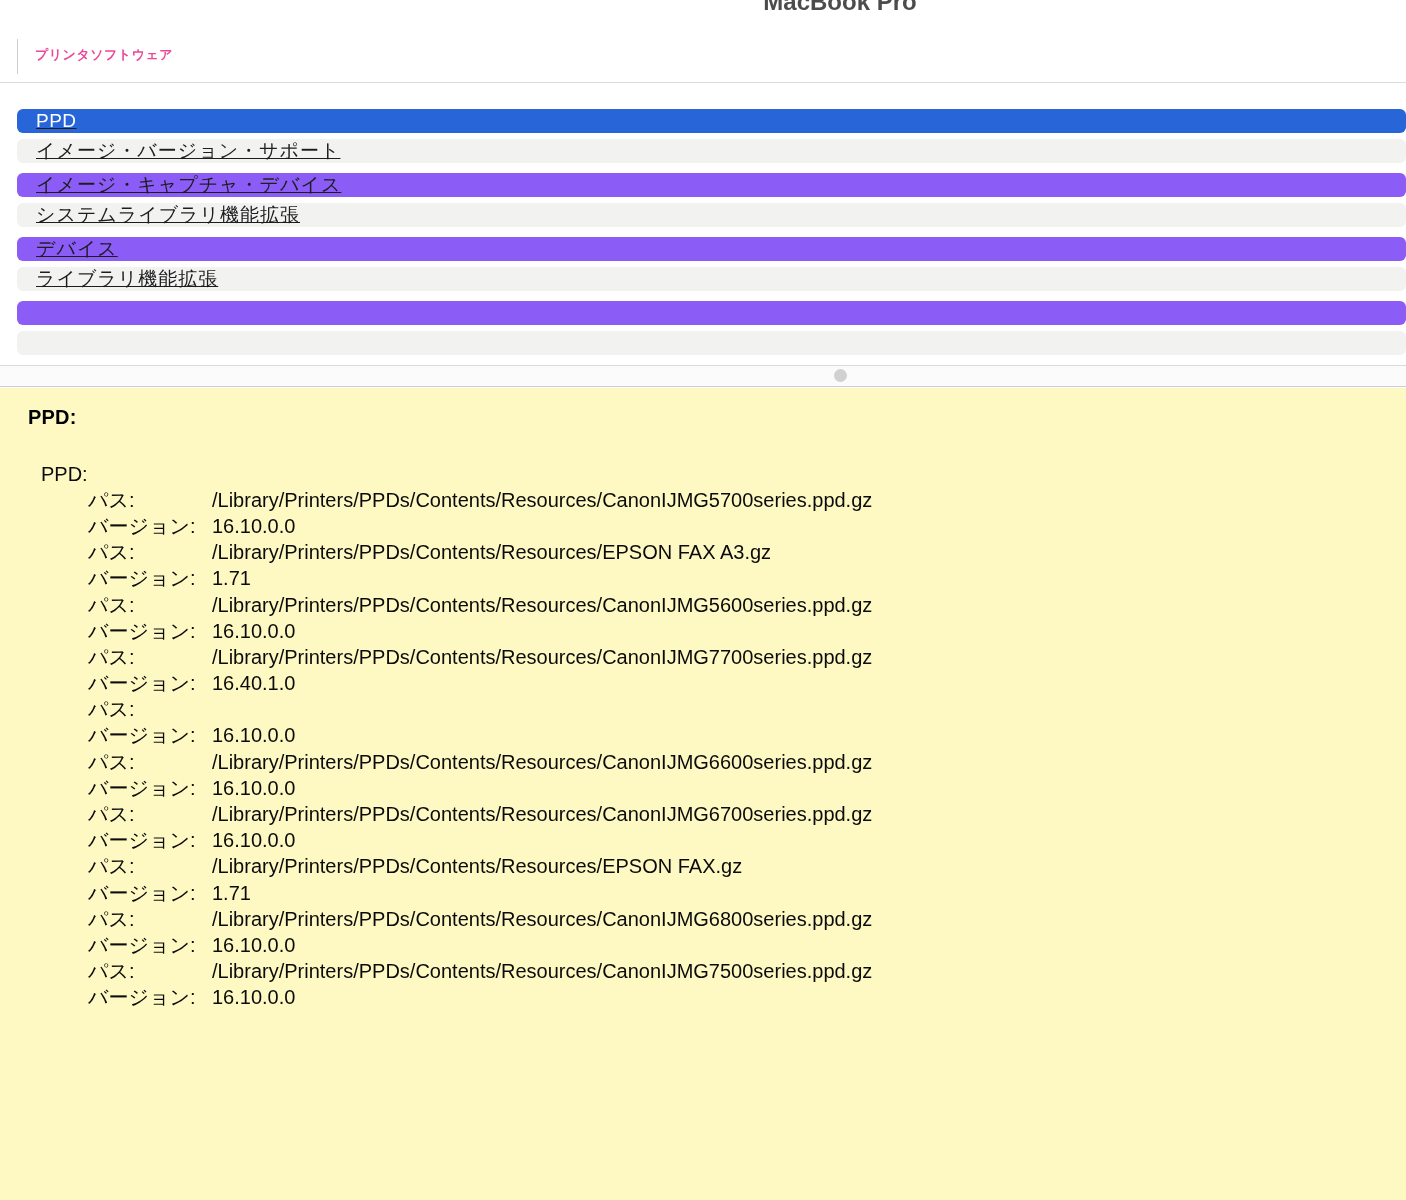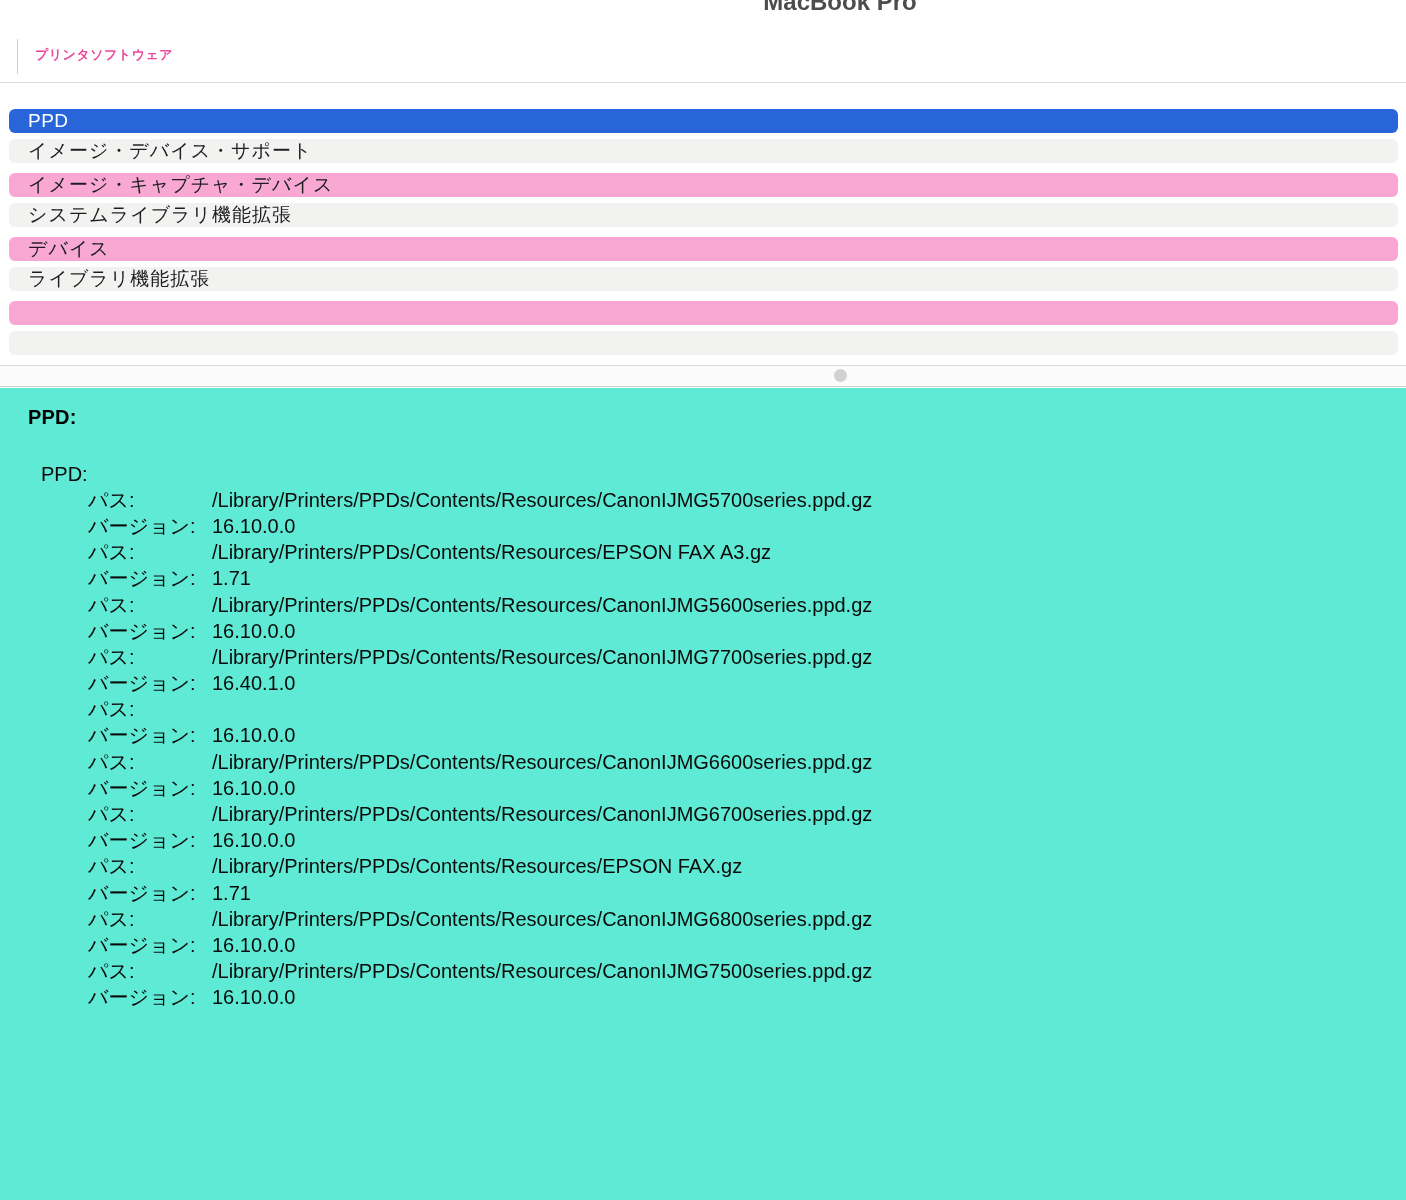--- a/index.html
+++ b/index.html
@@ -34,36 +34,37 @@
     background:#cfcfcf;
   }
 
   #header-divider {
     left:0; top:82px;
     width:1406px; height:1px;
     background:#dcdcdc;
   }
 
   #category-list {
-    left:9px; top:109px;
+    left:17px; top:109px;
     width:1389px;
+    text-decoration:underline;
   }
   .row {
     height:24px;
     border-radius:6px;
     margin-bottom:6px;
     line-height:24px;
     padding-left:19px;
     font-size:19px;
     letter-spacing:1px;
     color:#1d1d1f;
     white-space:nowrap;
     overflow:hidden;
   }
-  .row.white { background:#f9a8d4;margin-top:10px; }
+  .row.white { background:#8b5cf6;margin-top:10px; }
   .row.gray  { background:#f2f2f1; }
   .row.selected {
     background:#2765d9;
     color:#ffffff;
     letter-spacing:0.5px;
   }
 
   #pane-splitter {
     left:0; top:365px;
     width:1406px; height:22px;
@@ -74,21 +75,21 @@
   #splitter-dot {
     left:834px; top:369px;
     width:13px; height:13px;
     border-radius:50%;
     background:#d1d1d1;
   }
 
   #detail-pane {
     left:0; top:388px;
     width:1406px; height:812px;
-    background:#5eead4;
+    background:#fef9c3;
   }
   #detail-heading {
     position:absolute;
     left:28px; top:18px;
     font-size:20px; font-weight:700;
     color:#000000;
     letter-spacing:0.2px;
   }
   #detail-block {
     position:absolute;
@@ -114,21 +115,21 @@
 <body>
 
 <div class="abs" id="machine-title">MacBook Pro</div>
 
 <div class="abs" id="pane-edge-line"></div>
 <div class="abs" id="section-title">プリンタソフトウェア</div>
 <div class="abs" id="header-divider"></div>
 
 <div class="abs" id="category-list">
   <div class="row selected">PPD</div>
-  <div class="row gray">イメージ・デバイス・サポート</div>
+  <div class="row gray">イメージ・バージョン・サポート</div>
   <div class="row white">イメージ・キャプチャ・デバイス</div>
   <div class="row gray">システムライブラリ機能拡張</div>
   <div class="row white">デバイス</div>
   <div class="row gray">ライブラリ機能拡張</div>
   <div class="row white"></div>
   <div class="row gray"></div>
 </div>
 
 <div class="abs" id="pane-splitter"></div>
 <div class="abs" id="splitter-dot"></div>

